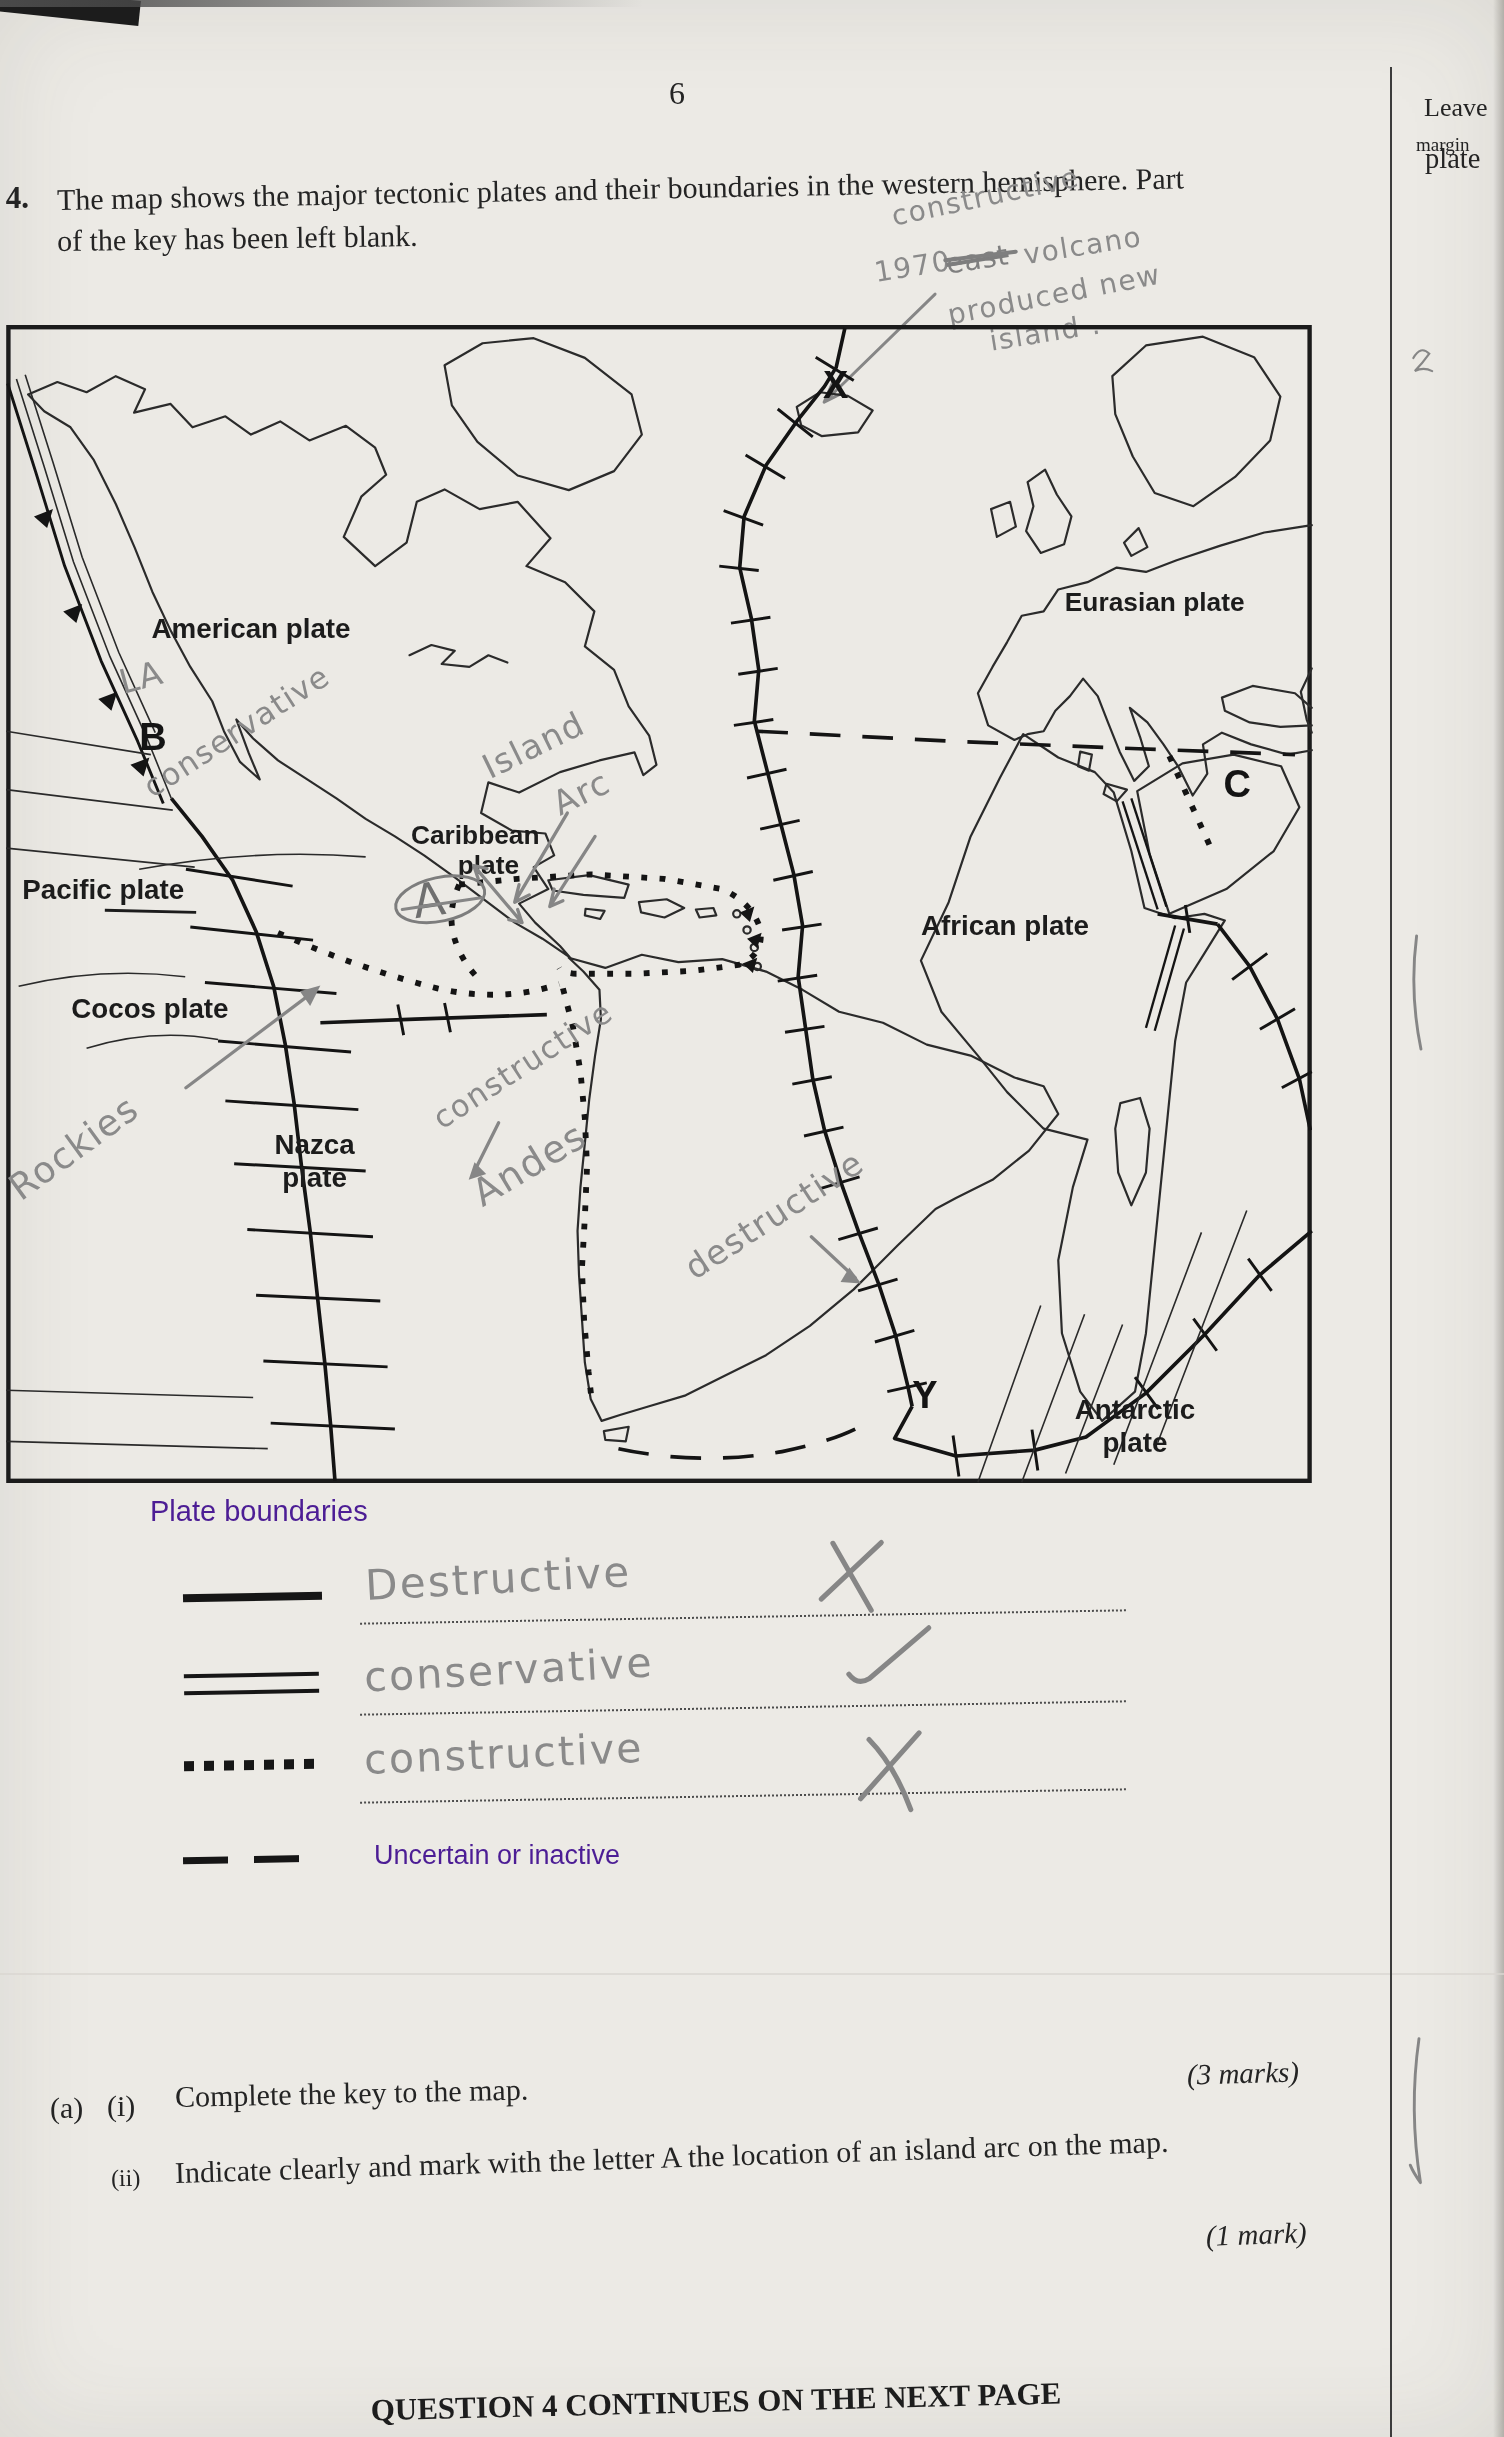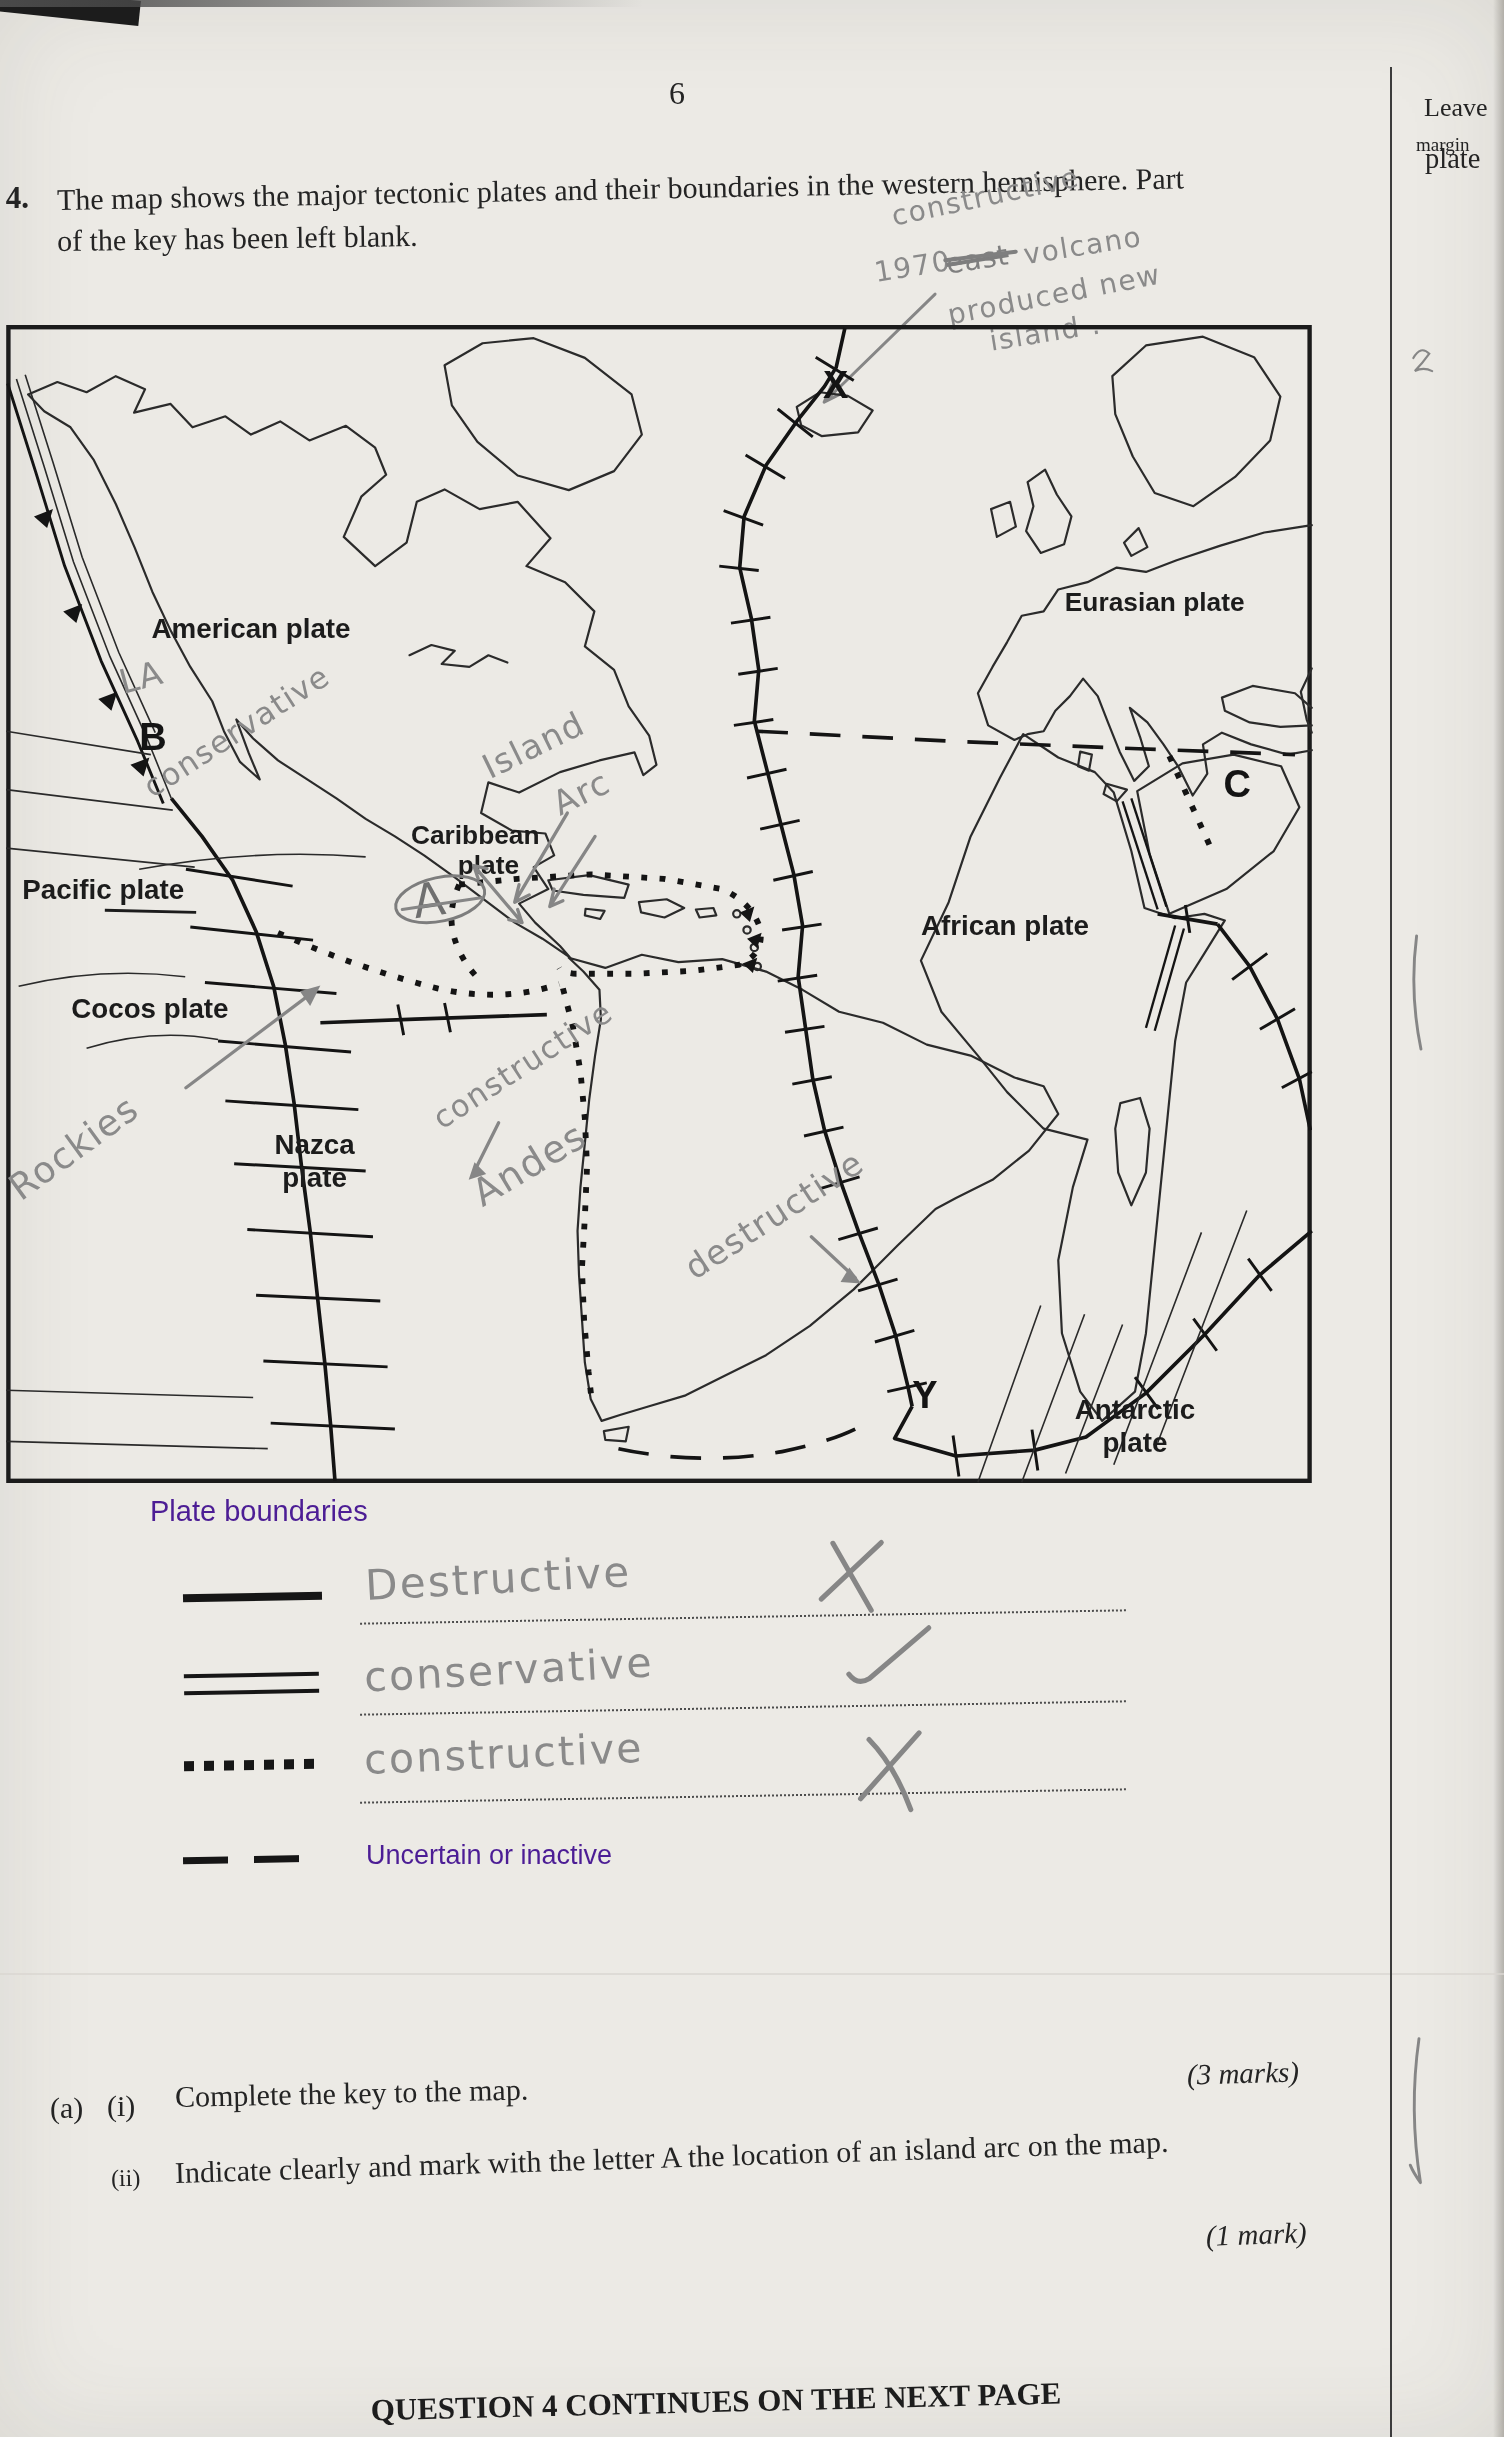--- a/index.html
+++ b/index.html
@@ -205,21 +205,21 @@
   </svg>
 
   <div class="abs" style="left:184px;top:1760px;width:132px;height:10.2px;background:repeating-linear-gradient(90deg,#161616 0 10.2px,rgba(0,0,0,0) 10.2px 20px);transform:rotate(-1deg);"></div>
   <div class="abs hw" style="left:364px;top:1730px;font-size:41px;transform:rotate(-2.5deg);letter-spacing:2.2px;">constructive</div>
   <div class="abs dotrule" style="left:360px;top:1795px;width:766px;transform:rotate(-1deg);"></div>
   <svg class="abs" style="left:851px;top:1722px;transform:rotate(4deg);" width="80" height="95" viewBox="0 0 110 130">
     <path class="pencil" style="stroke-width:7;" d="M16,108 L90,12 M22,26 Q60,60 86,118"></path>
   </svg>
 
   <div class="abs" style="left:183px;top:1856px;width:135px;height:6.6px;background:repeating-linear-gradient(90deg,#161616 0 45px,rgba(0,0,0,0) 45px 71px);transform:rotate(-1deg);"></div>
-  <div class="abs sans" style="left:366px;top:1840px;font-size:27px;text-align:center;">Uncertain or inactive</div>
+  <div class="abs sans" style="left:374px;top:1840px;font-size:27px;text-align:center;">Uncertain or inactive</div>
 
   <div class="abs serif" style="left:50px;top:2091px;font-size:30px;">(a)</div>
   <div class="abs serif" style="left:107px;top:2089px;font-size:30px;">(i)</div>
   <div class="abs serif" style="left:175px;top:2080px;font-size:30px;transform:rotate(-1.2deg);transform-origin:left center;">Complete the key to the map.</div>
   <div class="abs serif" style="left:1187px;top:2057px;font-size:29px;font-style:italic;transform:rotate(-1.5deg);">(3 marks)</div>
 
   <div class="abs serif" style="left:111px;top:2165px;font-size:24px;transform:rotate(-1deg);">(ii)</div>
   <div class="abs serif" style="left:175px;top:2156px;font-size:30px;transform:rotate(-1.8deg);transform-origin:left center;">Indicate clearly and mark with the letter A the location of an island arc on the map.</div>
   <div class="abs serif" style="left:1206px;top:2218px;font-size:29px;font-style:italic;transform:rotate(-2deg);">(1 mark)</div>
 

